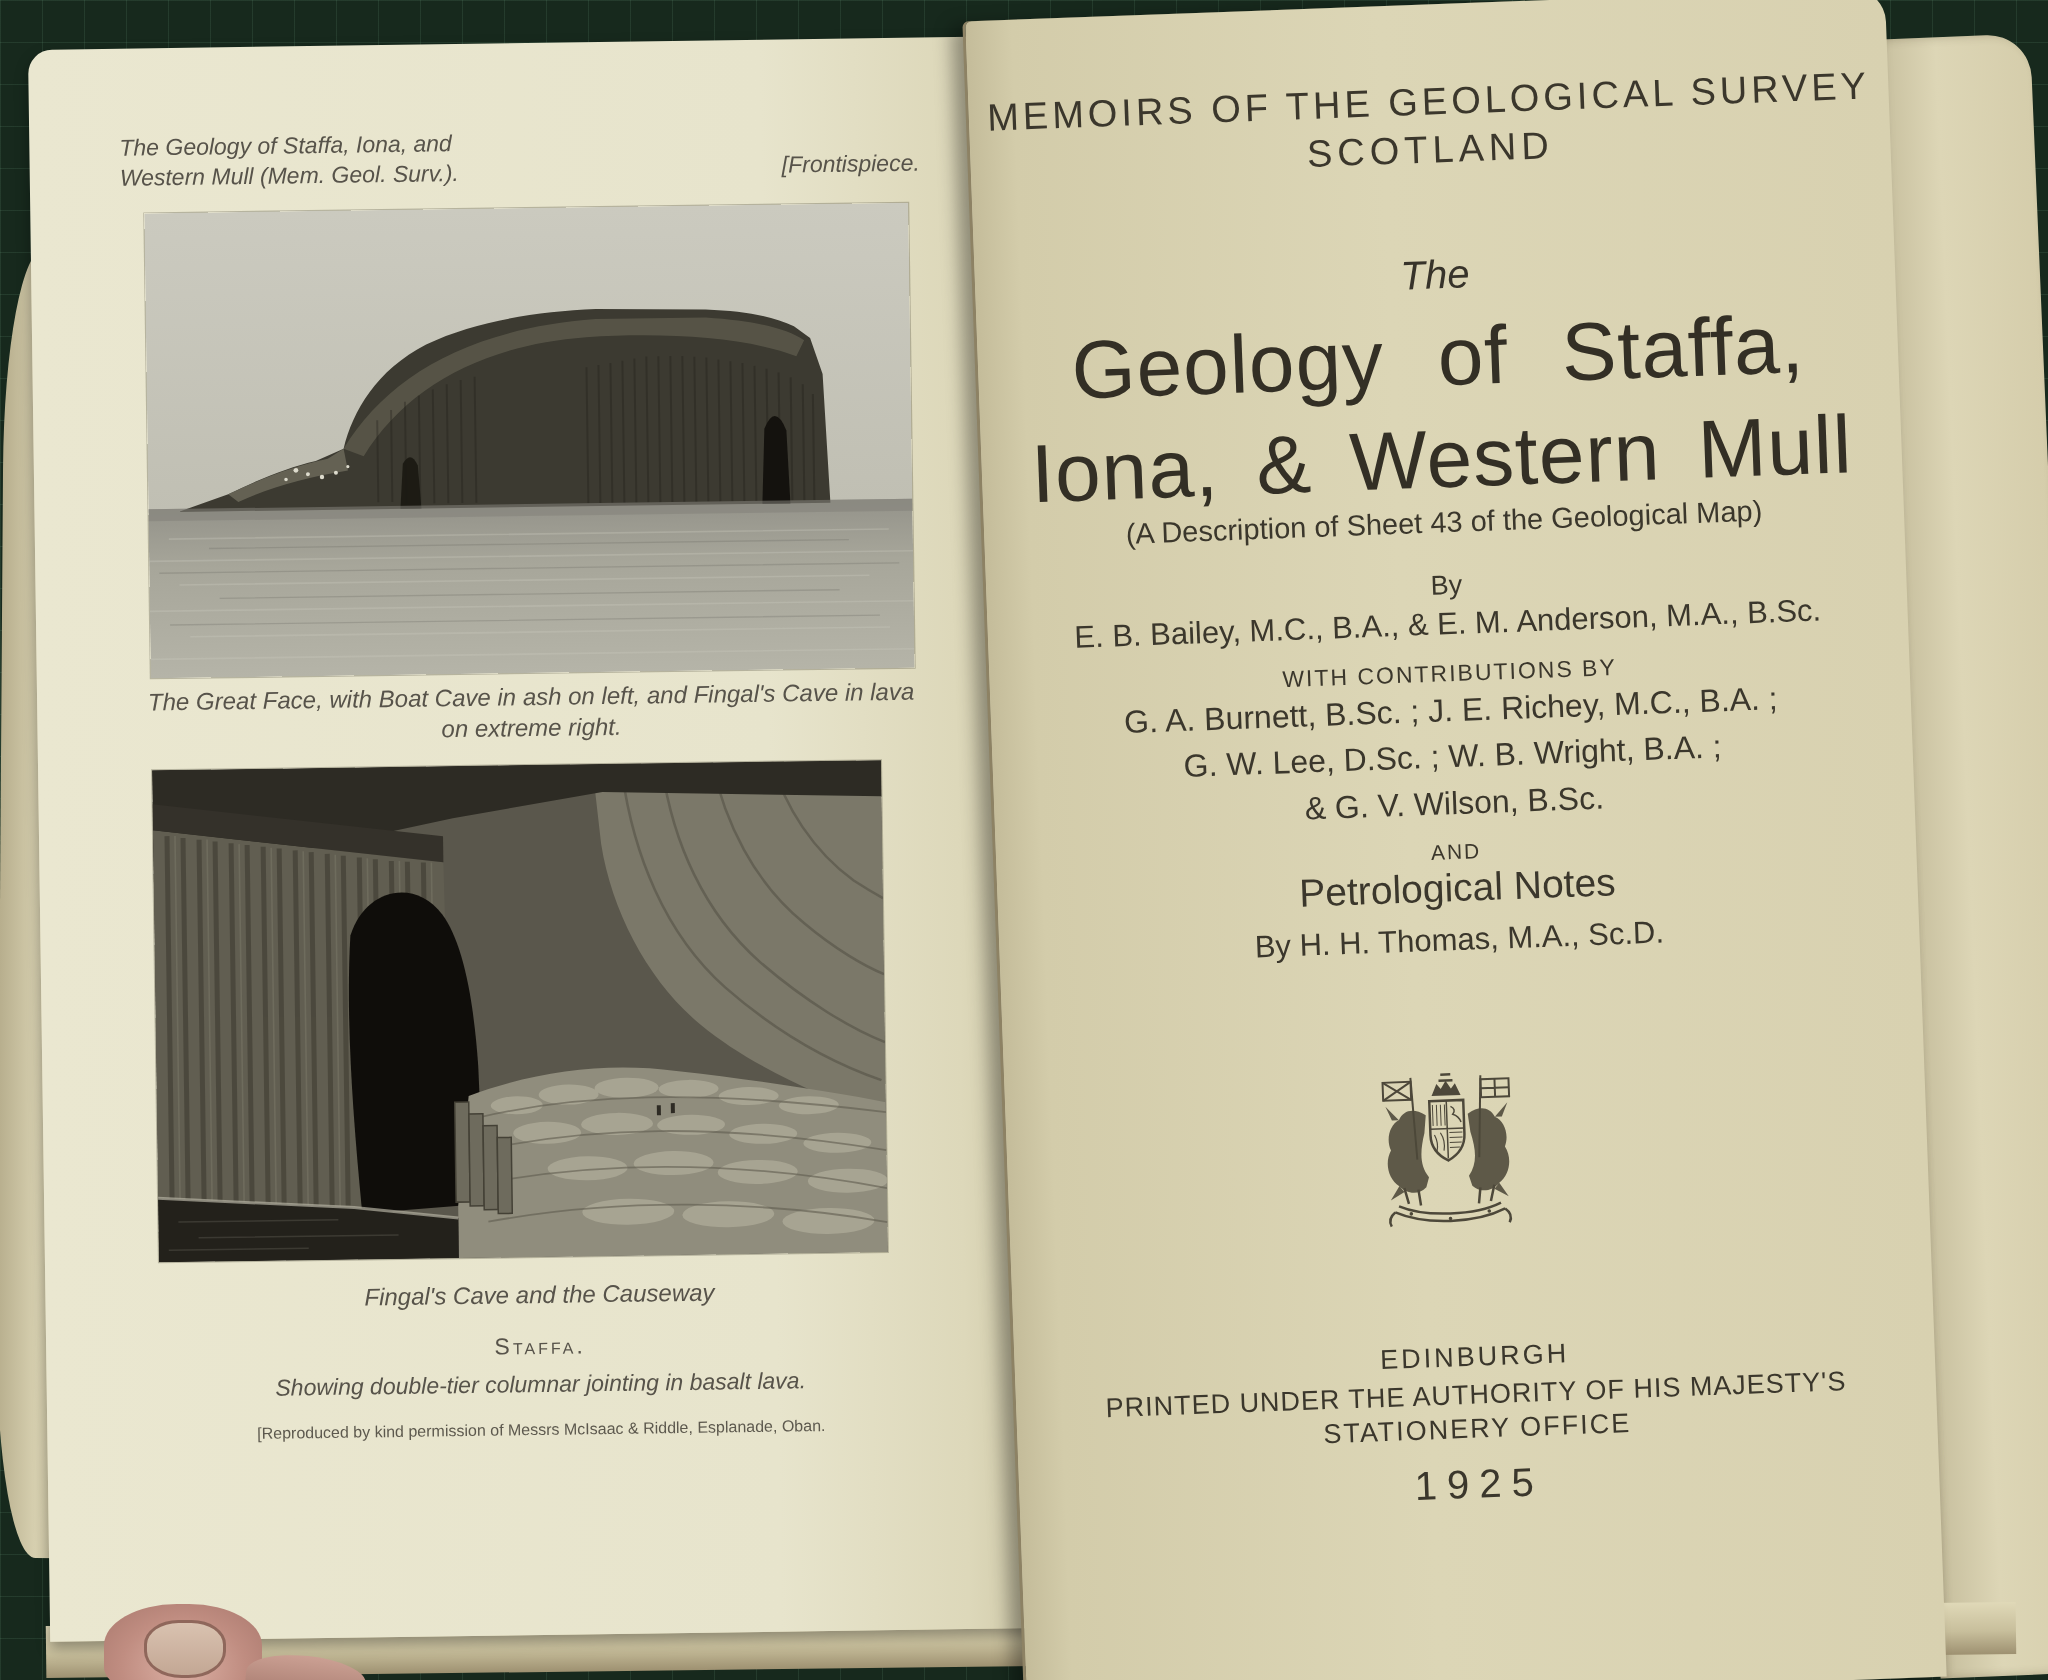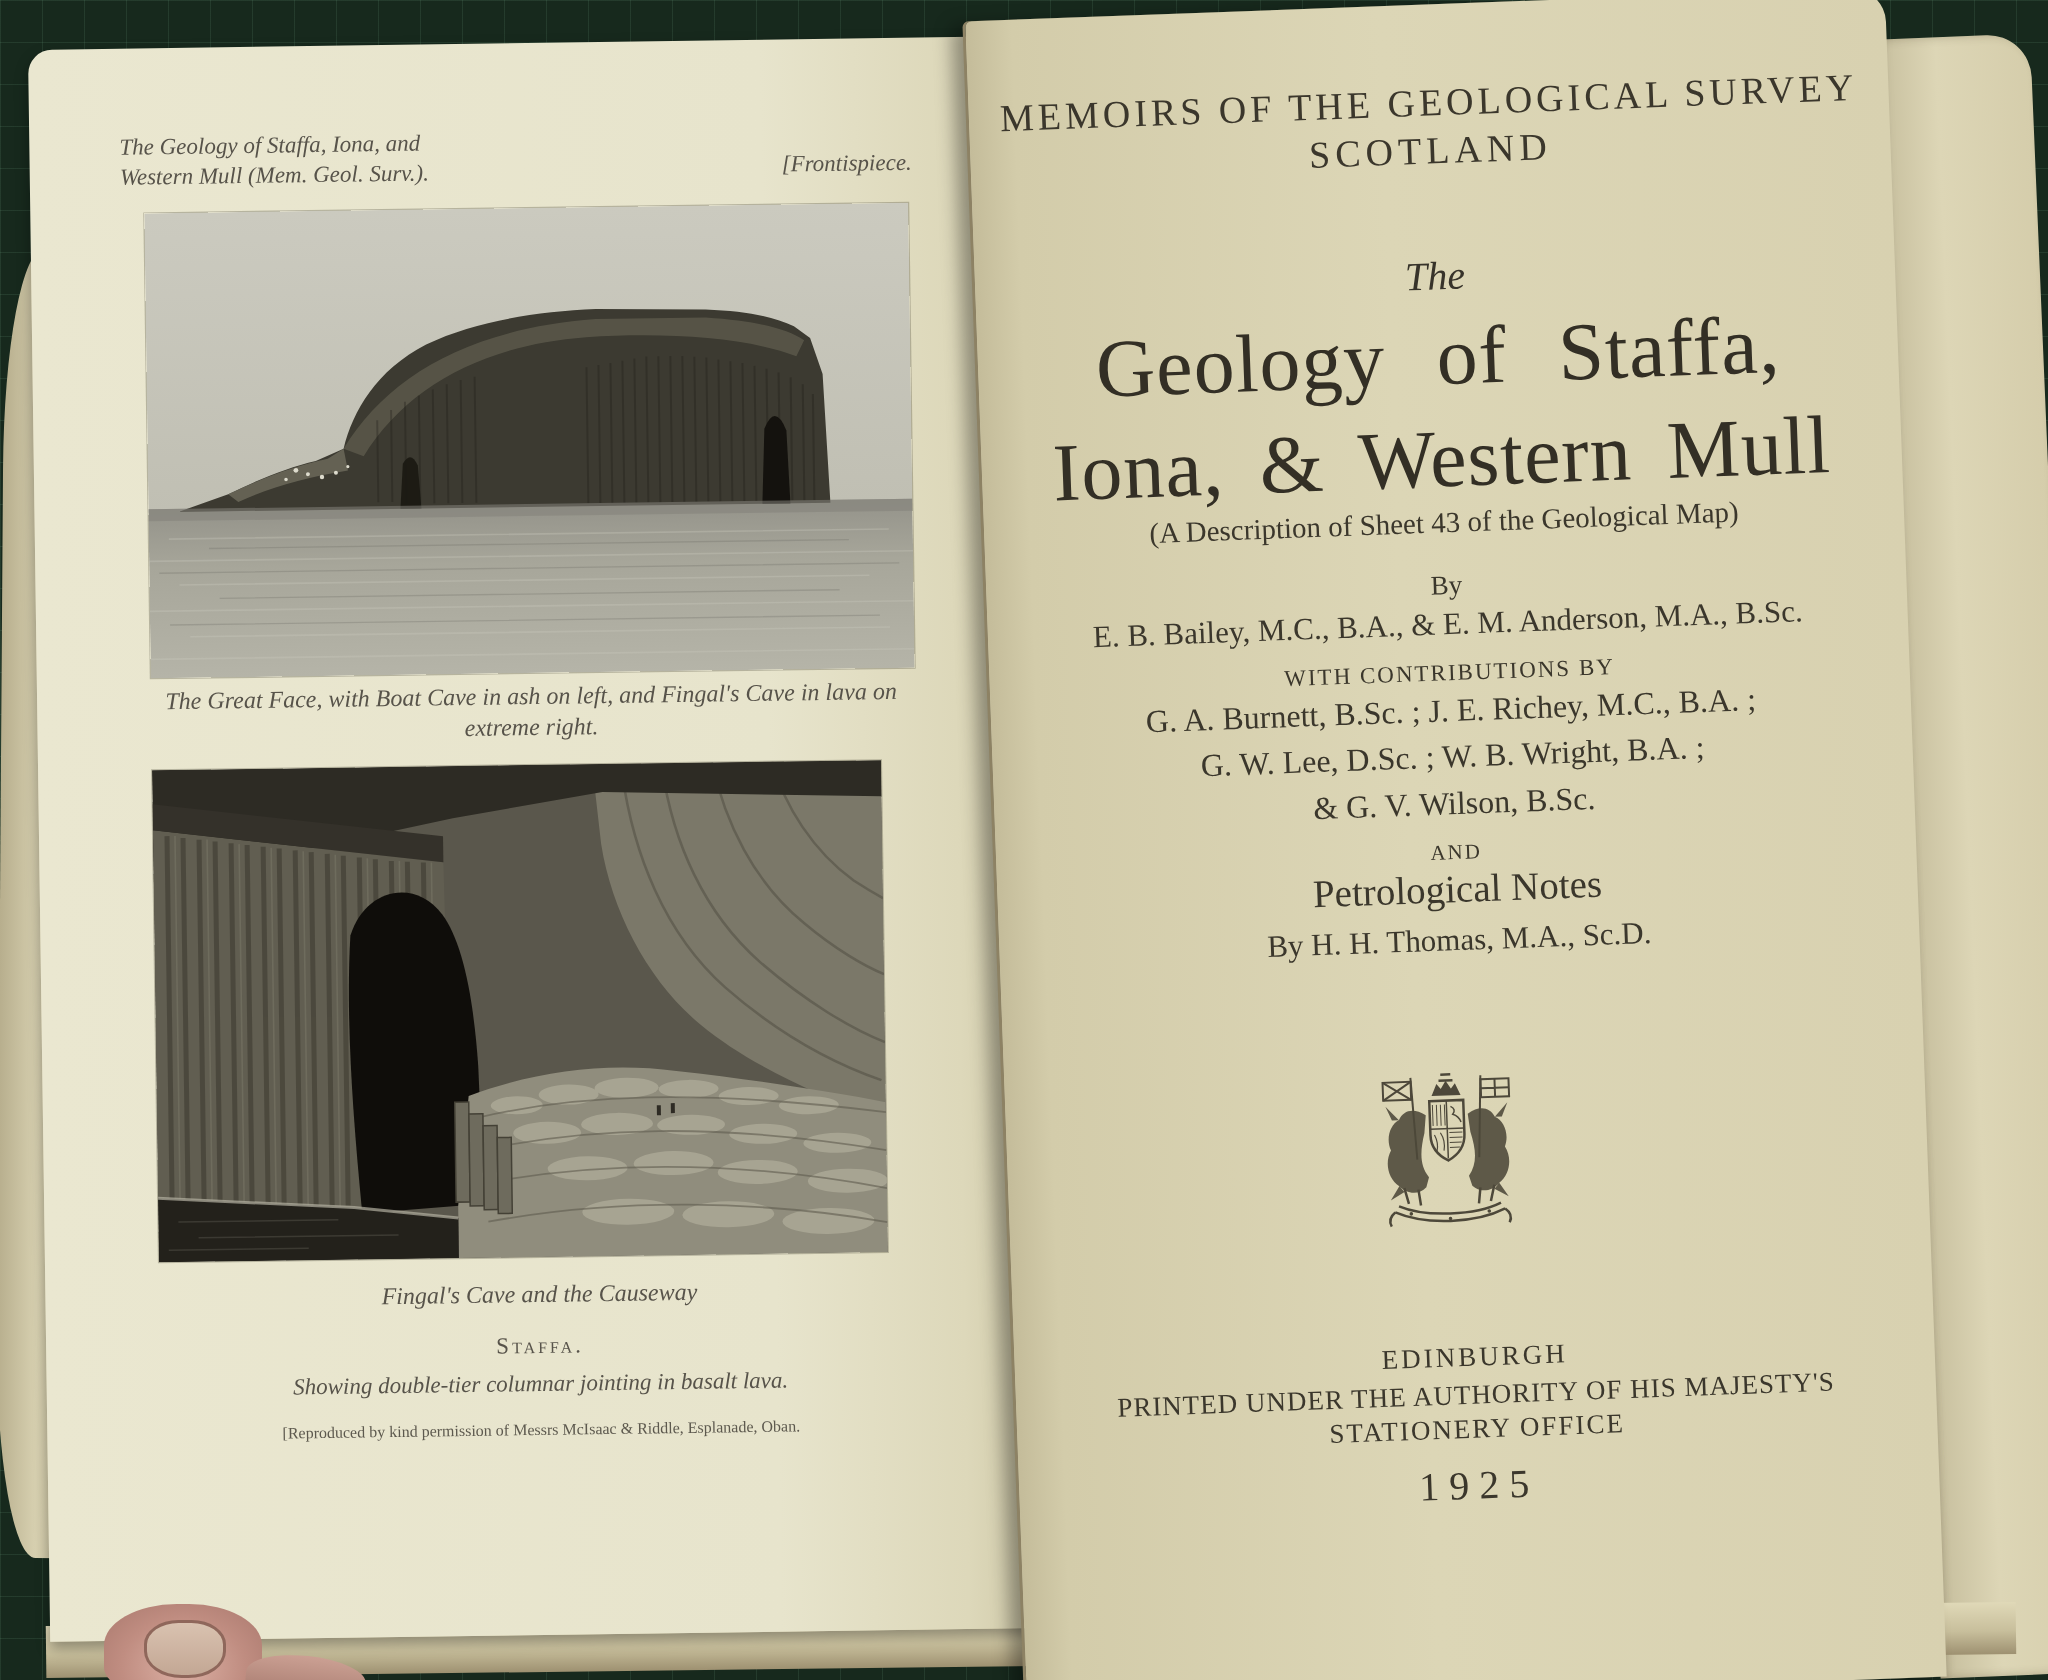--- a/index.html
+++ b/index.html
@@ -1,18 +1,18 @@
 <!DOCTYPE html>
 <html><head>
 <meta charset="utf-8">
 <style>
   html,body{margin:0;padding:0;background:#0d1a12;}
   .stage{
     position:relative;width:2048px;height:1680px;overflow:hidden;
-    font-family:Liberation Serif, serif;
+    font-family:Liberation Sans, sans-serif;
     background:
       linear-gradient(rgba(110,160,128,0.16) 1px, transparent 1px),
       linear-gradient(90deg, rgba(110,160,128,0.16) 1px, transparent 1px),
       #17291d;
     background-size:42px 42px, 42px 42px, auto;
   }
   
   .under-left{
     position:absolute;left:0px;top:248px;width:66px;height:1310px;z-index:1;
     background:linear-gradient(90deg,#b7ae8d,#d7d0b0 60%,#cfc8a6);

